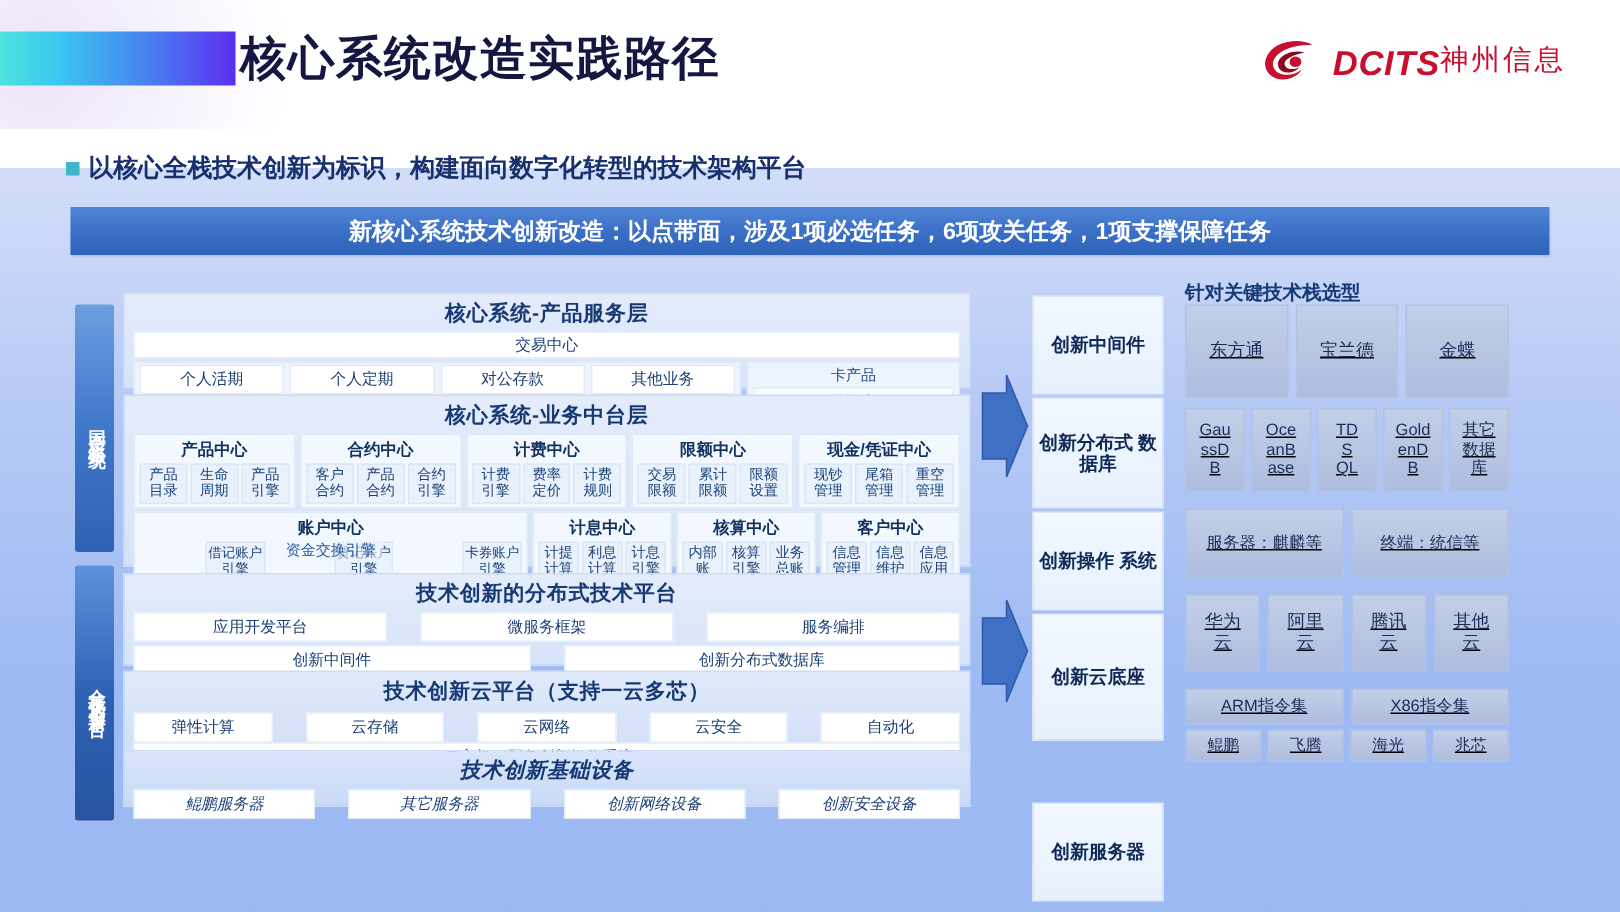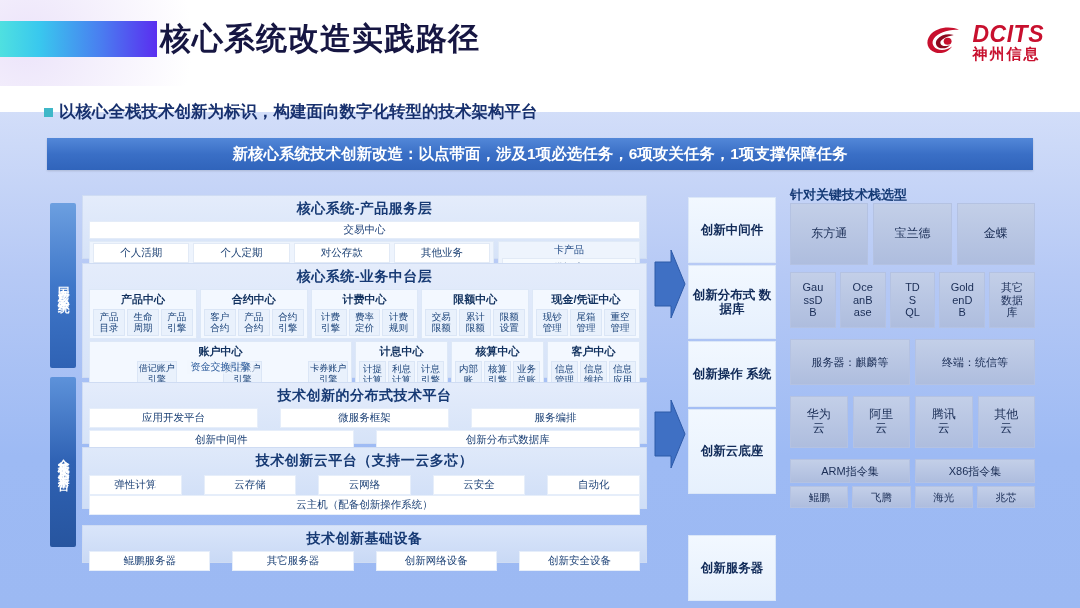--- a/index.html
+++ b/index.html
@@ -29,24 +29,24 @@
   #page-title {
     position:absolute; left:160px; top:18px;
     font-size:31px; font-weight:bold; color:#161642; letter-spacing:1px;
     white-space:nowrap;
   }
   #logo {
     position:absolute; right:36px; top:18px; height:48px;
     display:flex; align-items:center; gap:7px;
   }
   #logo-mark { width:42px; height:42px; }
-  #logo-text { display:flex; flex-direction:column; line-height:1; }
+  #logo-text { display:flex; flex-direction:row; line-height:1; }
   #logo-en { font-size:23px; font-weight:bold; color:#c8102e; letter-spacing:.5px;
              font-style:italic; font-family:"Liberation Sans",sans-serif; }
-  #logo-cn { font-size:15px; font-weight:bold; color:#c8102e; letter-spacing:2px; margin-top:0;}
+  #logo-cn { font-size:19px; font-weight:normal; color:#c8102e; letter-spacing:2px; margin-top:0;}
 
   
   #subtitle-row{
     position:absolute; left:44px; top:101px; display:flex; align-items:center; gap:6px;
   }
   #subtitle-bullet{ width:9px;height:9px;background:#3fb7c8; display:inline-block;}
   #subtitle-text{ font-size:16.5px; font-weight:bold; color:#17306e; white-space:nowrap;}
 
   
   #banner{
@@ -117,22 +117,22 @@
     font-size:10px; color:#2a5a9b; white-space:nowrap;
     background:rgba(240,246,254,.55); padding:0 4px;
   }
 
   
   #sec-dist{ top:187px; height:62px;}
   
   #sec-cloud{ top:252px; height:62px;
     background:linear-gradient(180deg,#dfe9fa 0%, #cfdef7 100%);}
   
-  #sec-infra{ top:330px; height:38px;
-    background:linear-gradient(180deg,#d9e5fa 0%, #c9d9f5 100%);}
+  #sec-infra{ top:305px; height:38px;
+    background:linear-gradient(180deg,#d9e5fa 0%, #c9d9f5 100%);font-style:italic;}
 
   .bar-cell{
     background:#ffffff; border:1px solid #e6eefa; text-align:center;
     font-size:10.5px; color:#1c4176; padding:2px 0; flex:1; white-space:nowrap;
   }
   .bar-row{ display:flex; gap:22px; margin-top:2px;}
 
   
   .arrow{ position:absolute; width:34px; height:72px;}
 
@@ -144,21 +144,21 @@
     color:#102a58; font-weight:bold; font-size:12.5px;
     text-align:center; display:flex; align-items:center; justify-content:center;
     margin-bottom:2px; line-height:1.15; padding:2px;
   }
 
   
   #right-head{
     position:absolute; left:790px; top:186px;
     font-size:13px; font-weight:bold; color:#153a75; white-space:nowrap;
   }
-  #right-col{ position:absolute; left:790px; top:203px; width:245px;}
+  #right-col{ position:absolute; left:790px; top:203px; width:216px;text-decoration:underline;}
   .rgroup{ margin-bottom:2px; display:flex; gap:5px;}
   .rbox{
     flex:1; background:linear-gradient(180deg,#c3cfe8 0%, #aebdde 100%);
     border:1px solid #b4c2e2;
     color:#1a2d55; font-size:12px; text-align:center;
     display:flex; align-items:center; justify-content:center;
     line-height:1.15; white-space:pre-line; min-width:0; padding:2px 1px;
   }
   .rbox.sm{ font-size:11px;}
   .rbox.xs{ font-size:10.5px;}

